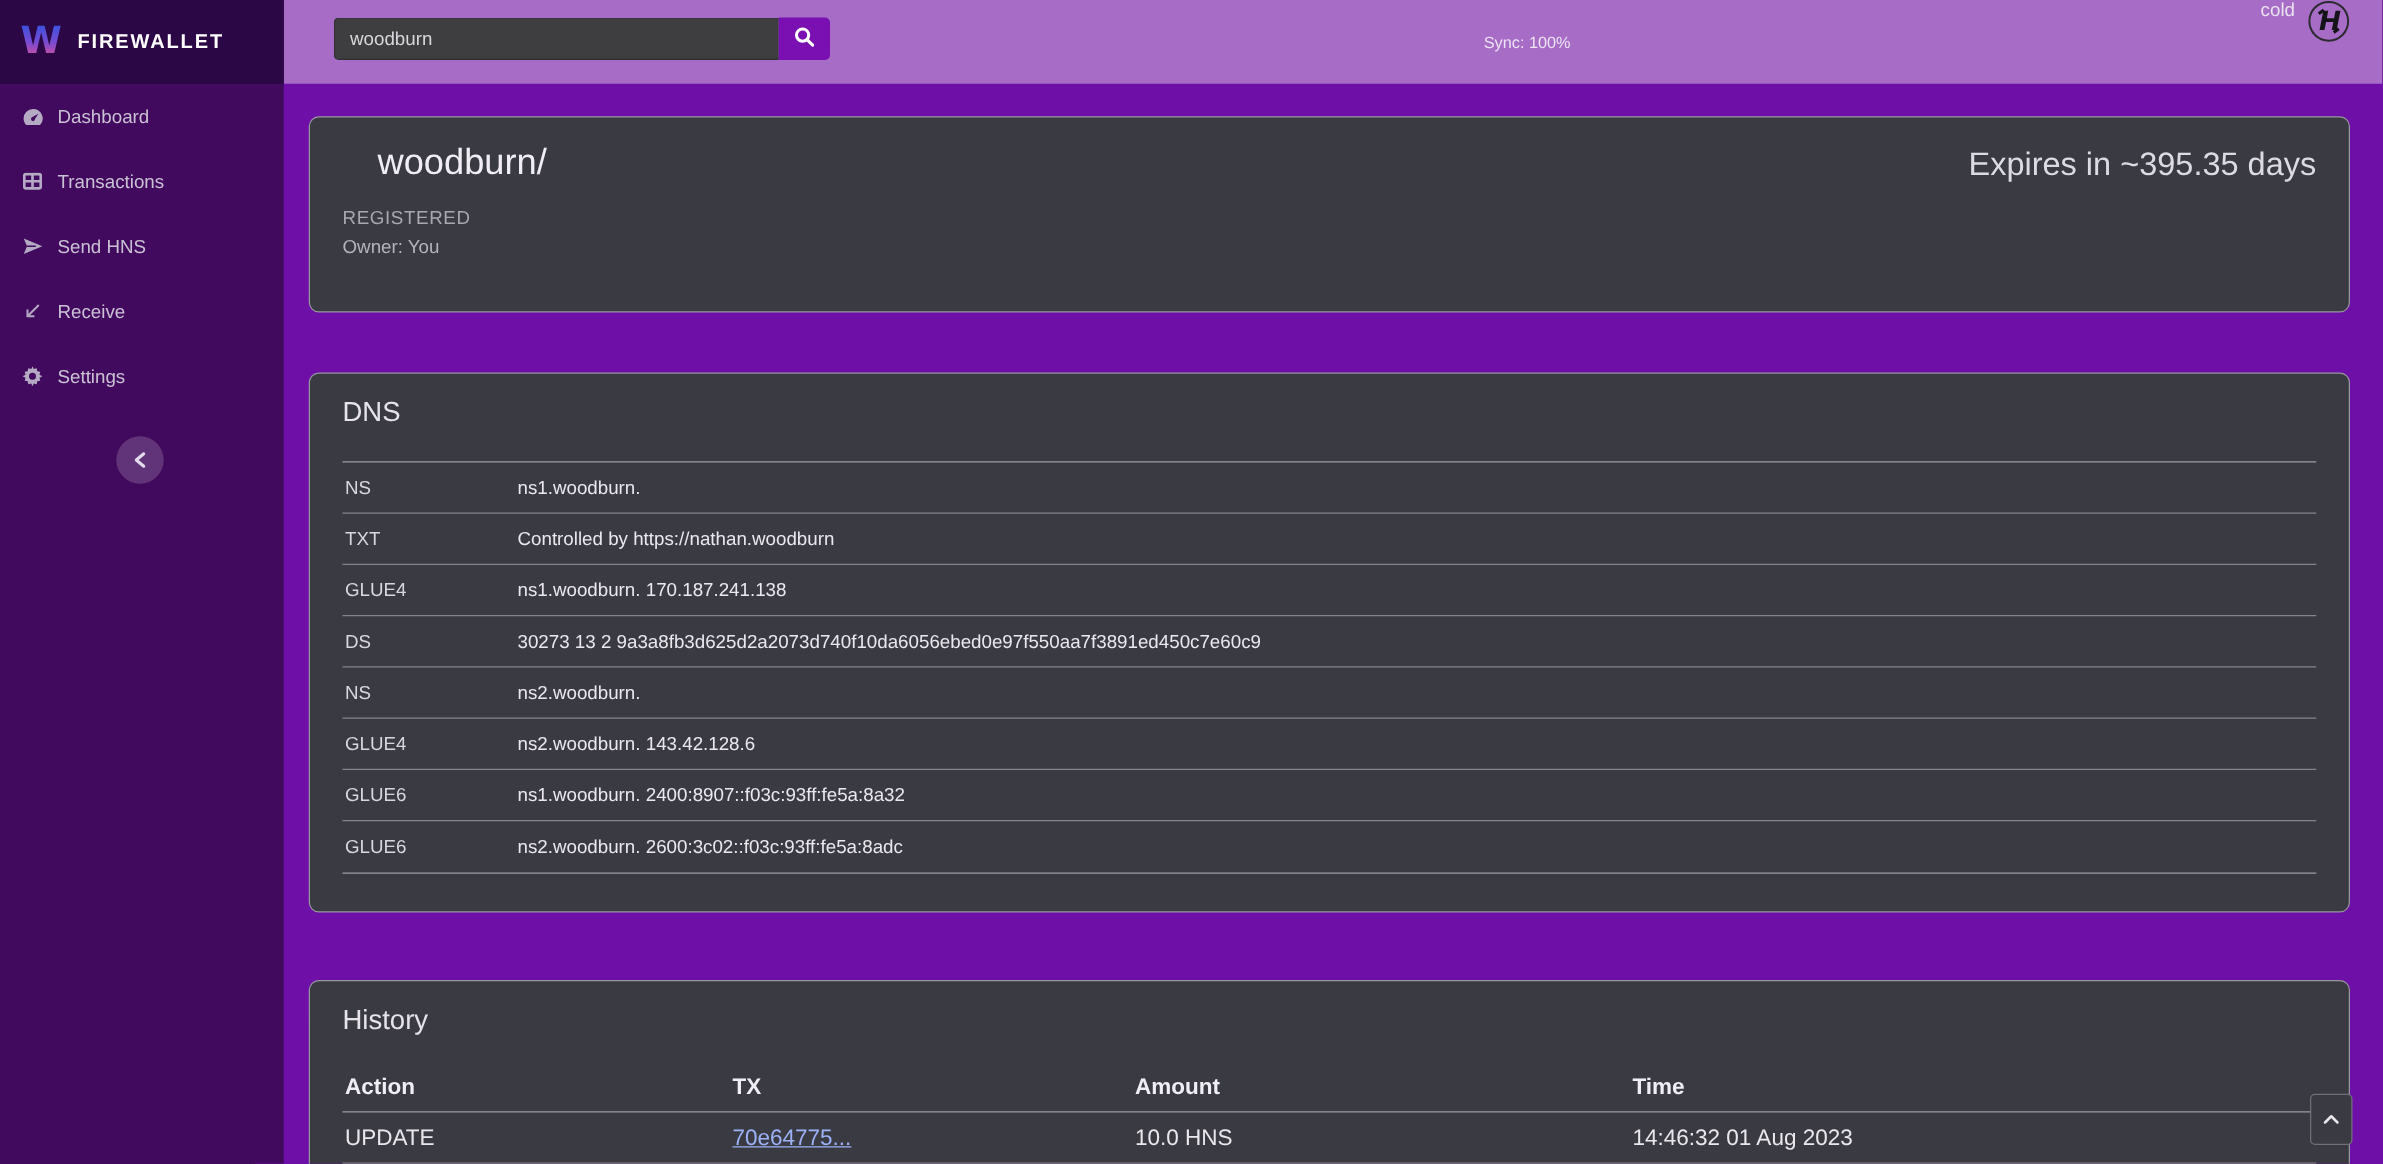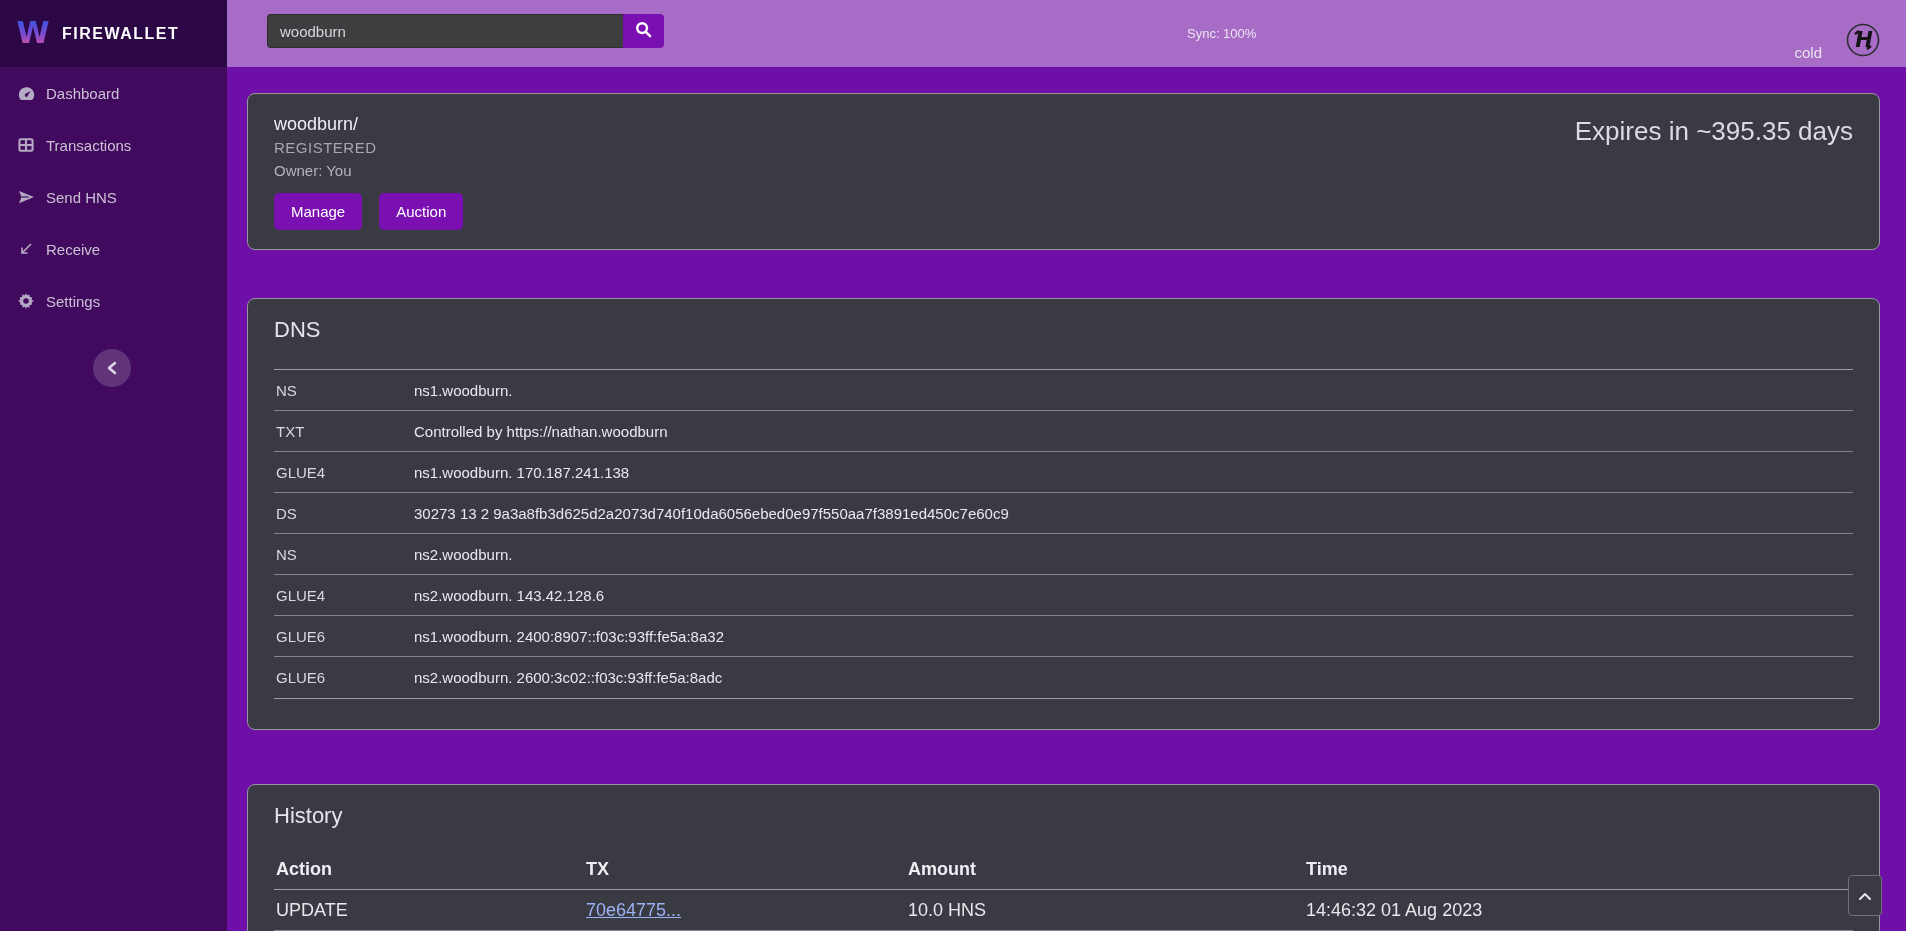--- a/index.html
+++ b/index.html
@@ -20,30 +20,30 @@
 
   
   .main { margin-left:227px; }
   .topbar { position:relative; height:67px; background:#a76cc6; }
   .search-wrap { position:absolute; left:40px; top:14px; height:19px; display:flex; }
   .search-input { width:356px; height:34px; background:#3e3e41; border:1px solid #2f2f32; border-right:none;
     border-radius:4px 0 0 4px; color:#d8d6da; font-size:15px; padding:0 12px; outline:none; font-family:"Liberation Sans", sans-serif; }
   .search-btn { width:41px; height:34px; background:#7b10b2; border:none; border-radius:0 4px 4px 0;
     display:flex; align-items:center; justify-content:center; cursor:pointer; }
   .sync-label { position:absolute; left:960px; top:0; height:82px; line-height:67px; color:#ece4f2; font-size:13px; }
-  .wallet-group { position:absolute; right:26px; top:0; height:61px; display:flex; align-items:flex-end; gap:24px; cursor:pointer; }
+  .wallet-group { position:absolute; right:26px; top:0; height:61px; display:flex; align-items:flex-start; gap:10px; cursor:pointer; }
   .wallet-name { color:#e9e2ef; font-size:15px; }
 
   
   .content { padding:26px 26px 0 20px; }
   .card { background:#3a3a43; border:1px solid #97969e; border-radius:8px; color:#e9e7ec; }
 
   .domain-card { position:relative; padding:20px 26px; height:157px; }
-  .domain-title { font-size:18px; font-weight:400; color:#f0eef4; }
-  .domain-status { font-size:15px; color:#a9a7b1; margin-top:4px; letter-spacing:0.5px; }
+  .domain-title { font-size:29px; font-weight:400; color:#f0eef4;margin-left:28px; }
+  .domain-status { font-size:15px; color:#a9a7b1; margin-top:19px; letter-spacing:0.5px; }
   .domain-owner { font-size:15px; color:#b5b3bc; margin-top:6px; }
   .btn-row { margin-top:14px; display:flex; gap:17px; }
   .btn { background:#7b10b2; color:#fff; border:none; border-radius:5px; padding:10px 17px; font-size:15px;
     font-family:"Liberation Sans", sans-serif; cursor:pointer; }
   .expires { position:absolute; top:22px; right:26px; font-size:26px; color:#dcdae2; }
 
   .dns-card { margin-top:48px; padding:18px 26px 30px; }
   .card-heading { font-size:22px; font-weight:400; color:#e6e4ea; }
   .dns-table { margin-top:26px; border-top:1px solid #9d9ca4; border-bottom:1px solid #9d9ca4; }
   .dns-row { display:grid; grid-template-columns:140px auto; align-items:center; height:41px;
@@ -168,24 +168,20 @@
         </span>
       </div>
     </div>
 
     <div class="content">
 
       <div class="card domain-card">
         <div class="domain-title">woodburn/</div>
         <div class="domain-status">REGISTERED</div>
         <div class="domain-owner">Owner: You</div>
-        <div class="btn-row">
-          <button class="btn">Manage</button>
-          <button class="btn">Auction</button>
-        </div>
         <div class="expires">Expires in ~395.35 days</div>
       </div>
 
       <div class="card dns-card">
         <div class="card-heading">DNS</div>
         <div class="dns-table">
           <div class="dns-row">
             <span class="dns-type">NS</span>
             <span class="dns-value">ns1.woodburn.</span>
           </div>

